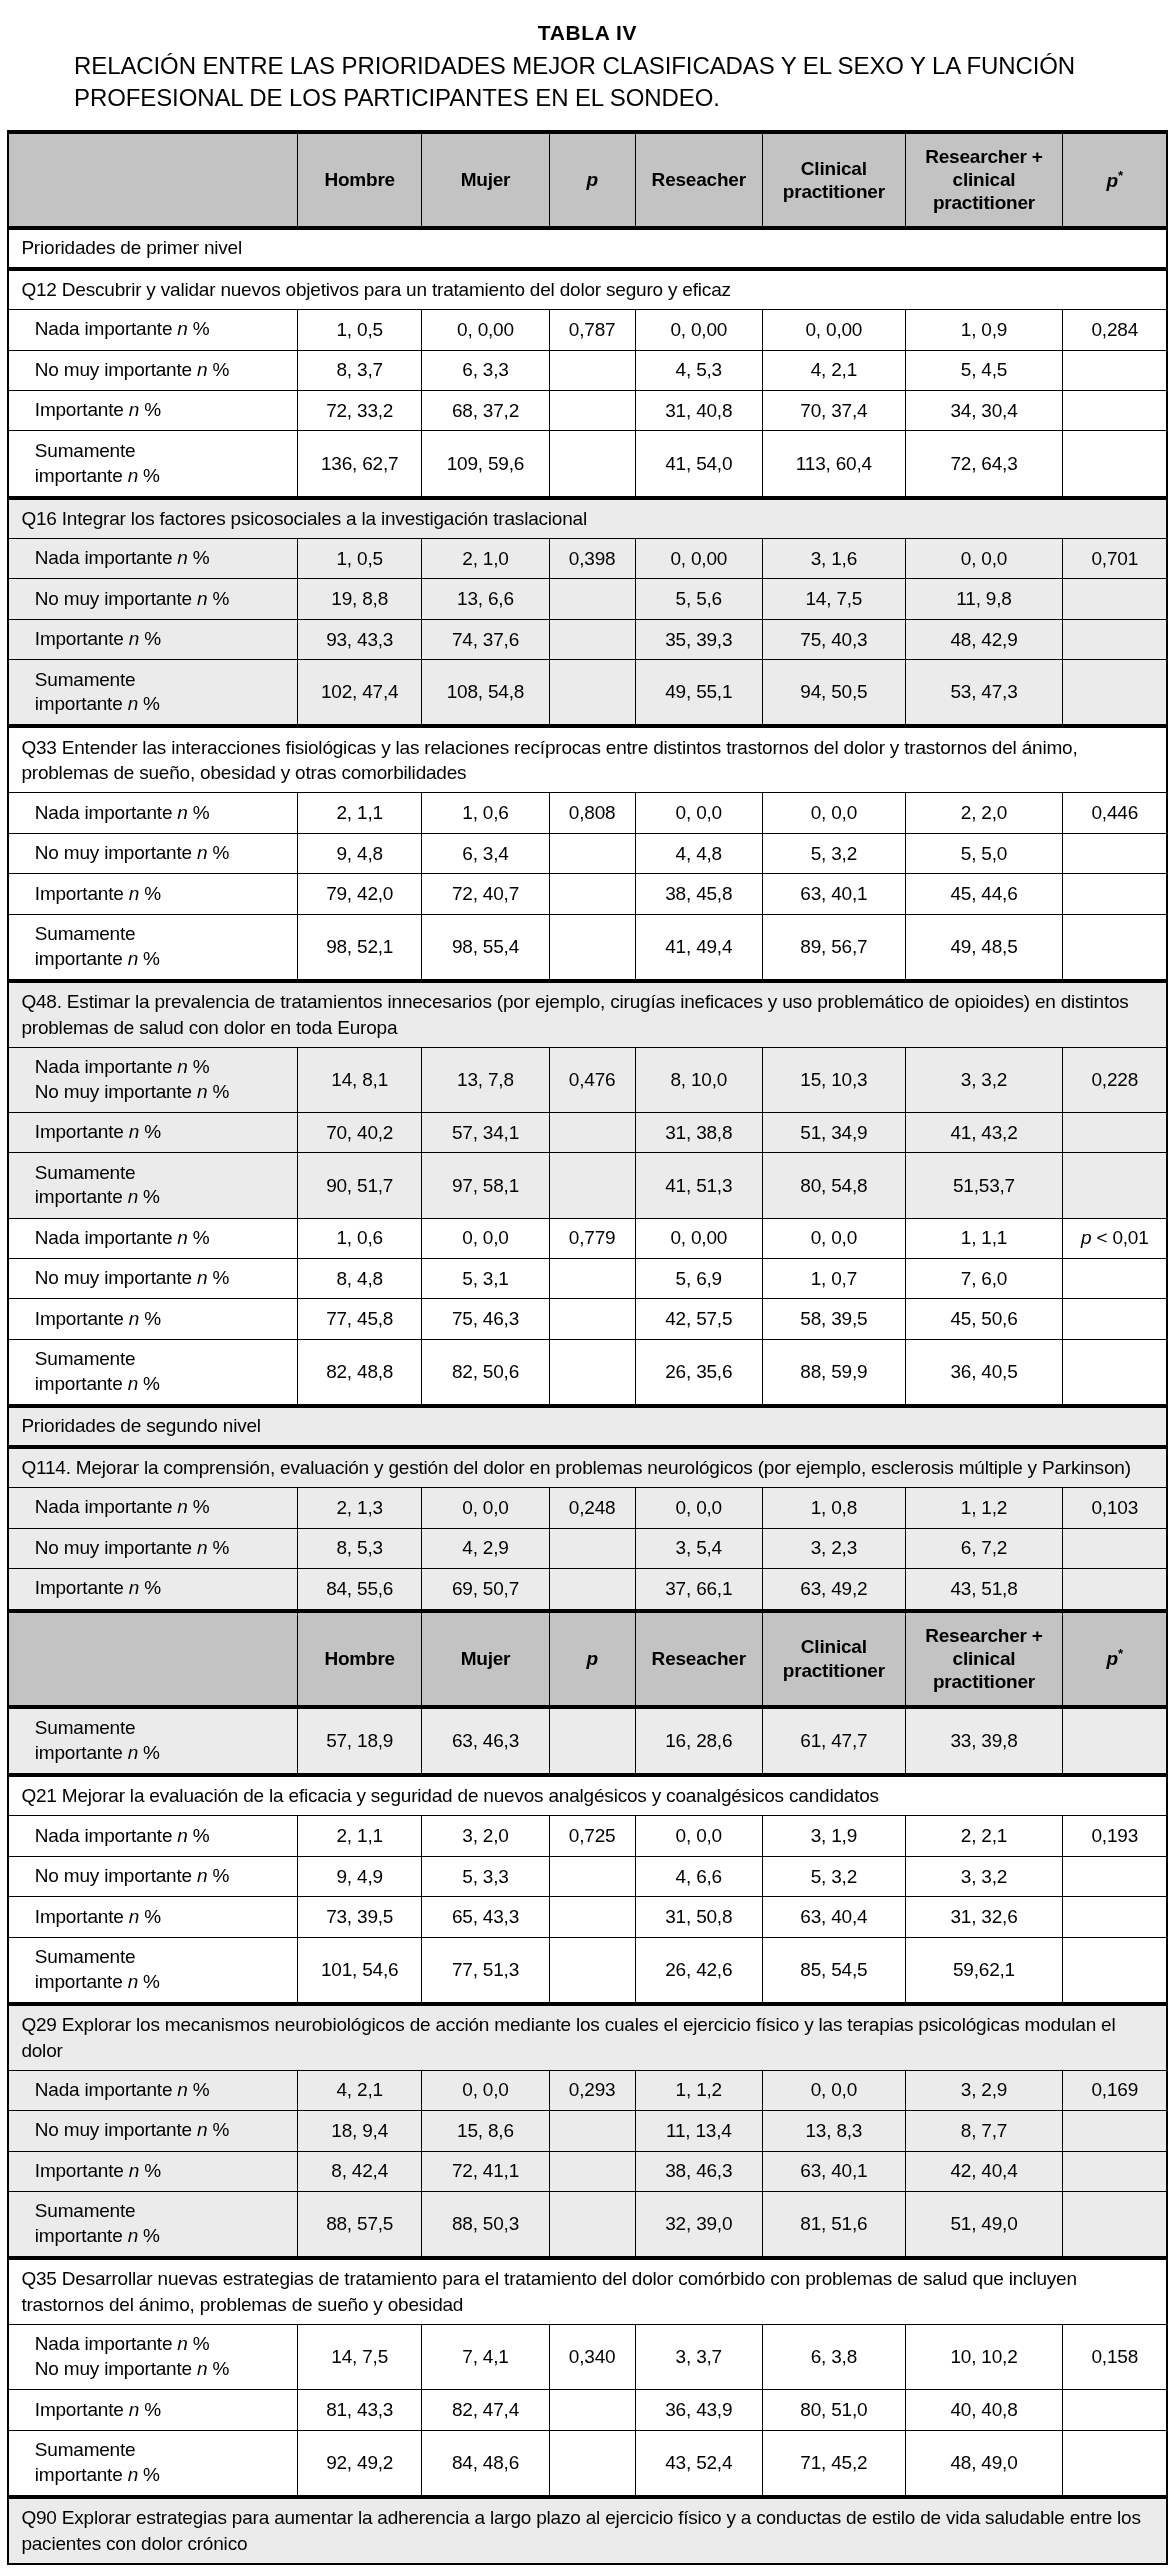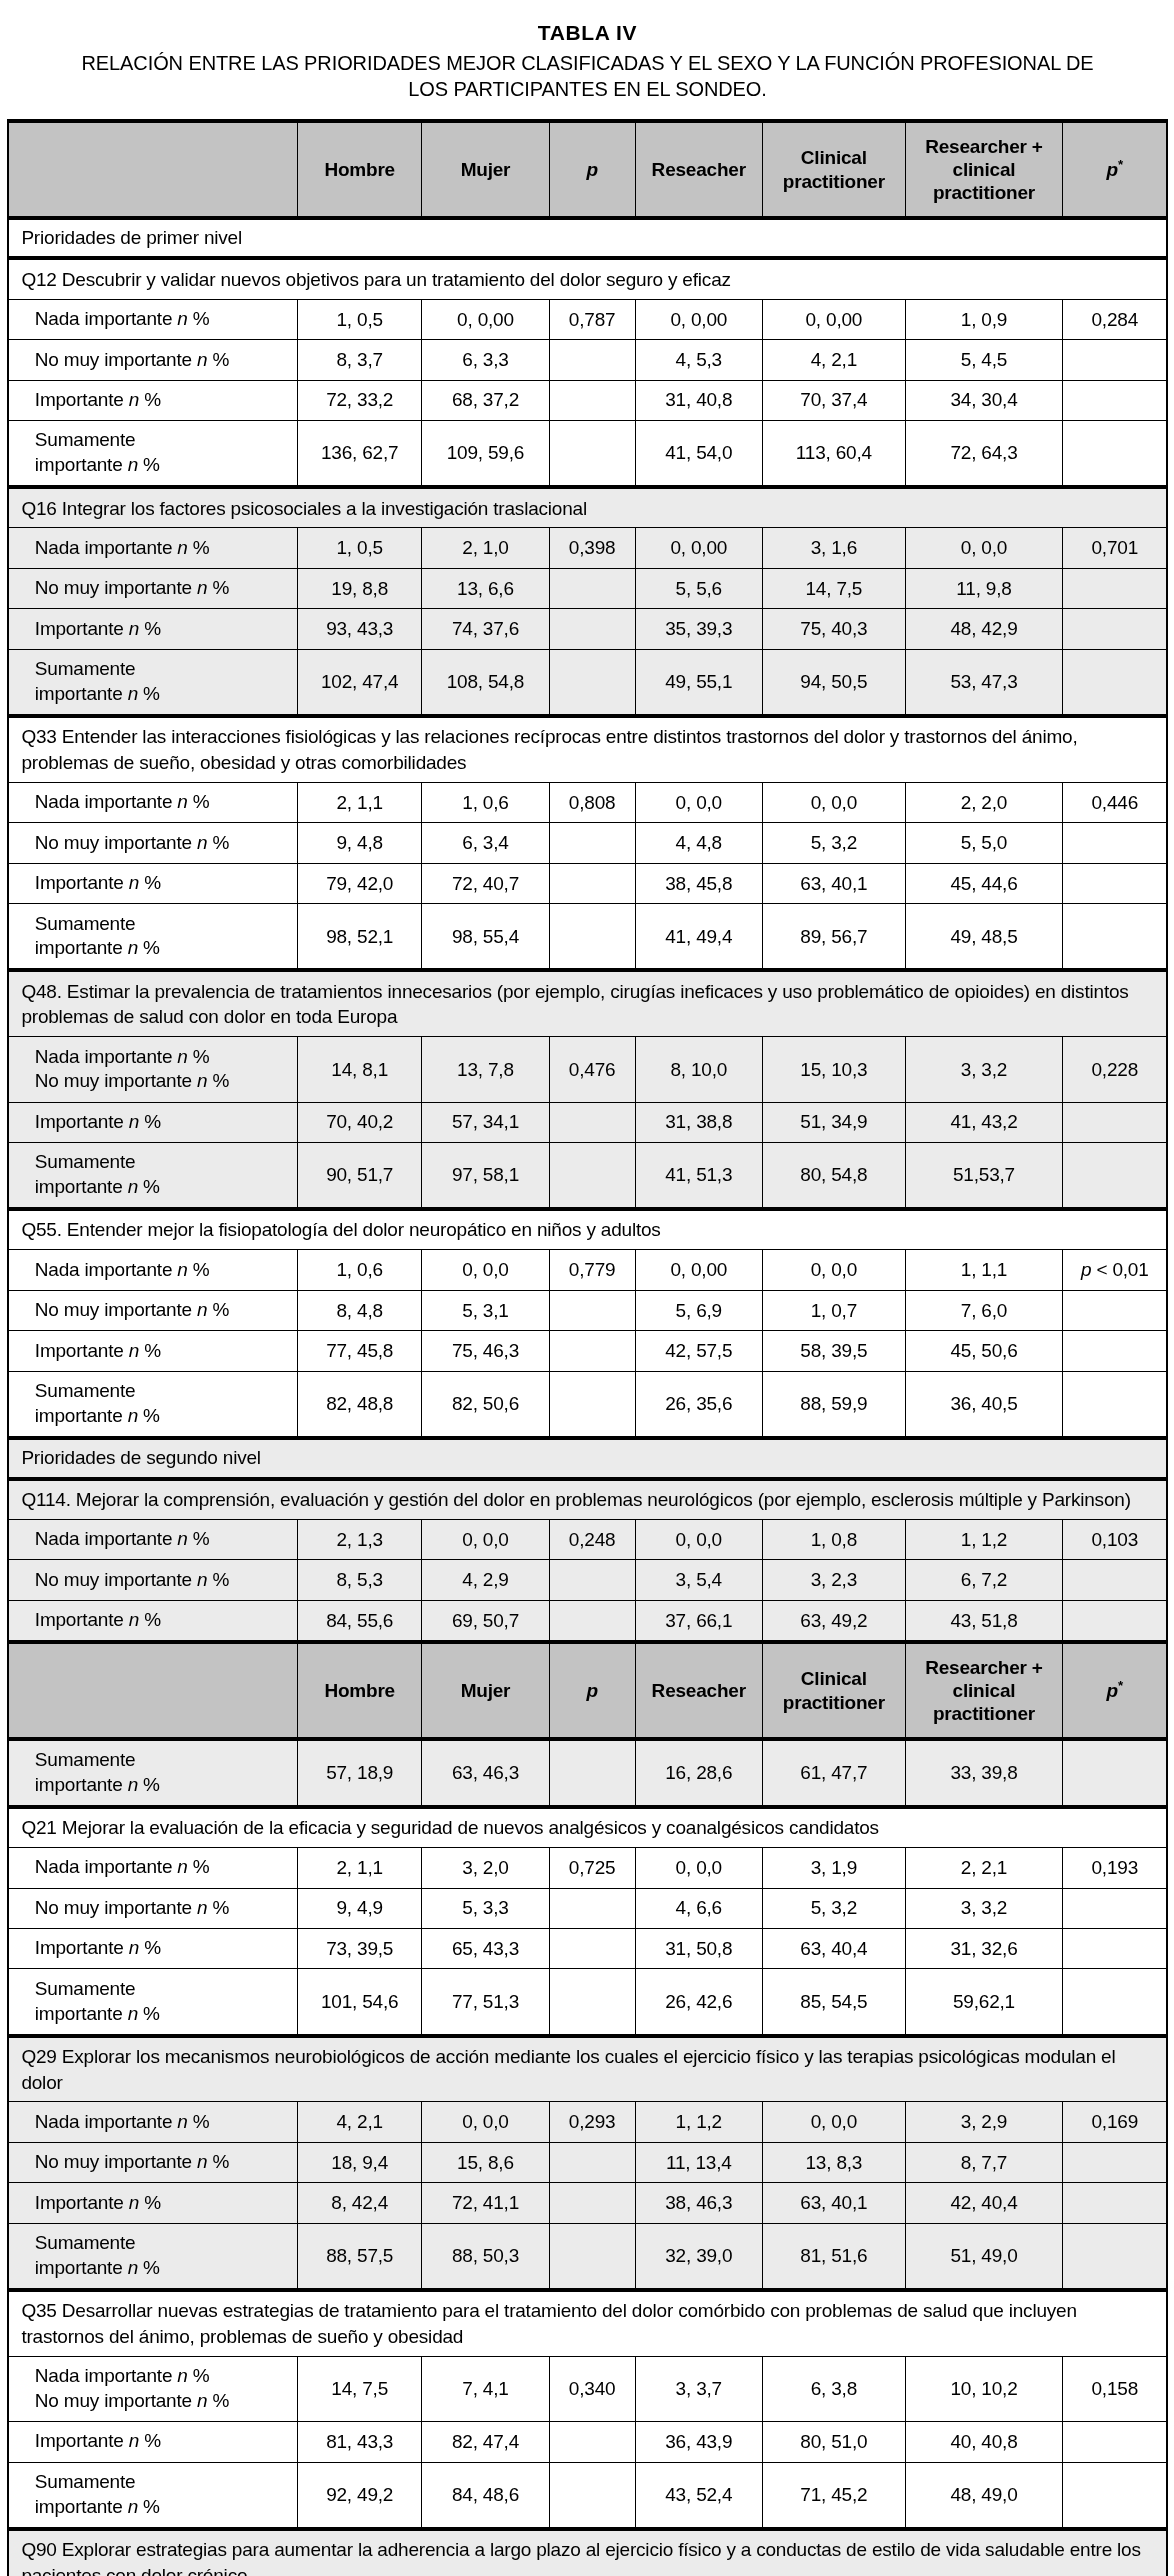--- a/index.html
+++ b/index.html
@@ -12,22 +12,22 @@
   .page { padding: 15px 6.8px 34px 6.8px; }
 
   .page-title {
     text-align: center;
     font-size: 21px;
     font-weight: bold;
     letter-spacing: 0.6px;
     margin: 5.7px 0 5.7px 0;
   }
   .page-subtitle {
-    text-align: center;
-    font-size: 20px;
+    text-align: left;
+    font-size: 24px;
     line-height: 1.3;
     max-width: 1027px;
     margin: 0 auto 17px auto;
     letter-spacing: -0.1px;
   }
 
   table.ptable {
     border-collapse: collapse;
     table-layout: fixed;
     width: 100%;
@@ -256,23 +256,20 @@
         <tr class="shade">
           <td class="row-label">Sumamente<br>importante <i>n</i>&nbsp;%</td>
           <td class="data-cell">90, 51,7</td>
           <td class="data-cell">97, 58,1</td>
           <td class="data-cell"></td>
           <td class="data-cell">41, 51,3</td>
           <td class="data-cell">80, 54,8</td>
           <td class="data-cell">51,53,7</td>
           <td class="data-cell"></td>
         </tr>
-        <tr class="title-row plain">
-          <td colspan="8">Q55. Entender mejor la fisiopatología del dolor neuropático en niños y adultos</td>
-        </tr>
         <tr class="plain">
           <td class="row-label">Nada importante <i>n</i>&nbsp;%</td>
           <td class="data-cell">1, 0,6</td>
           <td class="data-cell">0, 0,0</td>
           <td class="data-cell">0,779</td>
           <td class="data-cell">0, 0,00</td>
           <td class="data-cell">0, 0,0</td>
           <td class="data-cell">1, 1,1</td>
           <td class="data-cell"><i>p</i> &lt; 0,01</td>
         </tr>

